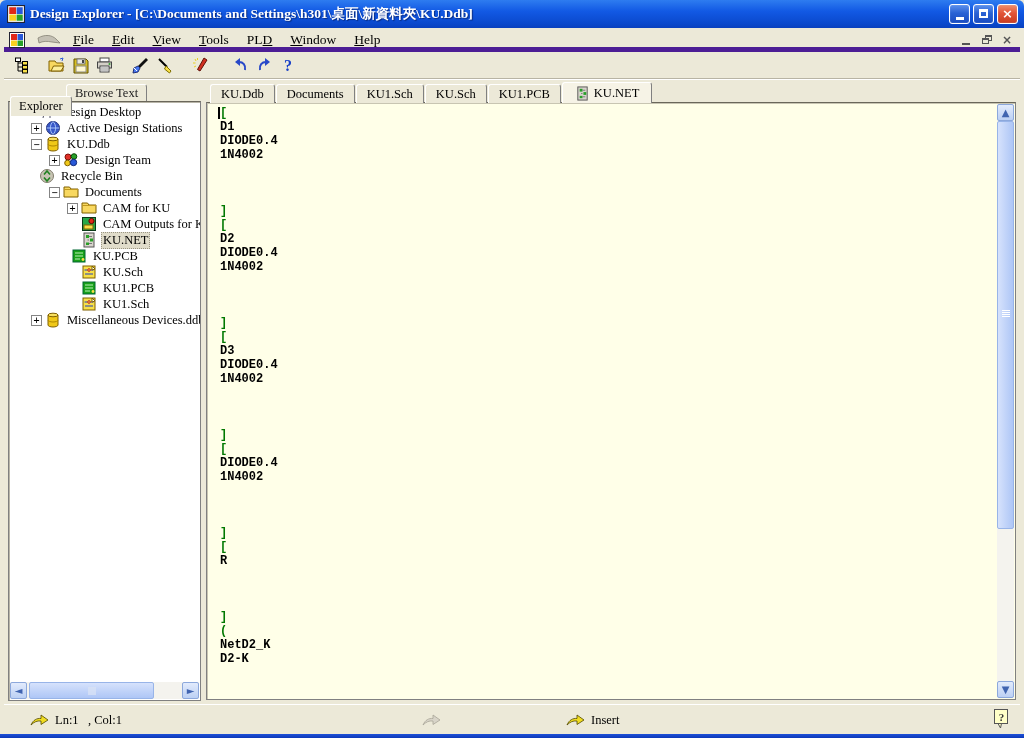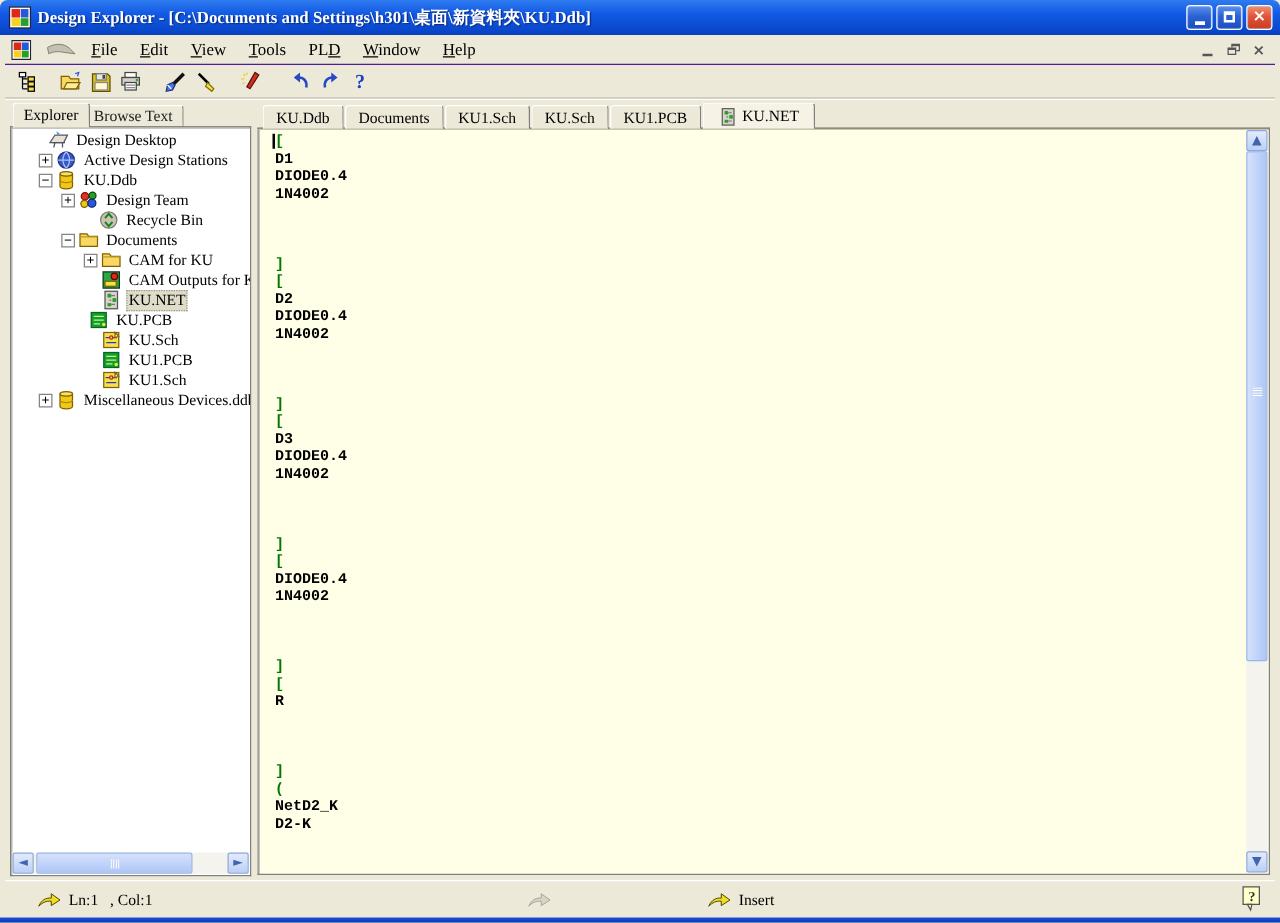--- a/index.html
+++ b/index.html
@@ -27,21 +27,21 @@
     font-family:"DejaVu Sans",sans-serif; box-shadow:inset 0 0 1px #BCD2FF; cursor:default; }
   #btn-close { right:6px;  background:linear-gradient(to bottom,#F0906C,#E25438 45%,#C83C20); }
   #btn-max   { right:30px; }
   #btn-min   { right:54px; }
   .gl-min { display:inline-block; width:8px; height:3px; background:#fff; margin-top:12px; }
   .gl-max { display:inline-block; width:9px; height:9px; border:2px solid #fff; border-top-width:3px; margin-top:4px; }
   .gl-close { font-weight:bold; }
 
   
   #menubar { position:absolute; left:4px; top:28px; width:1016px; height:24px;
-    background:#ECE9D8; border-bottom:1px solid #4c1d95; z-index:40; }
+    background:#ECE9D8; border-bottom:5px solid #4c1d95; z-index:40; }
   #mdi-logo { position:absolute; left:5px; top:4px; width:16px; height:16px; }
   #pull-arrow { position:absolute; left:32px; top:6px; width:26px; height:13px; }
   #menu-items { position:absolute; left:60px; top:0; height:24px; display:flex; }
   .menu-item { padding:0 9px; height:24px; line-height:23px; font-size:13.5px; color:#000; cursor:default; }
   .menu-item .mn { text-decoration:underline; }
   #mdi-controls { position:absolute; right:4px; top:5px; display:flex; gap:2px; }
   .mdi-btn { width:18px; height:15px; text-align:center; color:#555; cursor:default; position:relative; }
   .m-min { position:absolute; left:4px; bottom:3px; width:8px; height:2px; background:#555; }
   .m-rest1 { position:absolute; left:7px; top:2px; width:7px; height:6px; border:1px solid #555; border-top-width:2px; background:#ECE9D8; }
   .m-rest2 { position:absolute; left:4px; top:5px; width:7px; height:6px; border:1px solid #555; border-top-width:2px; background:#ECE9D8; }
@@ -55,21 +55,21 @@
   .tool-gap-s { width:12px; } .tool-gap-m { width:16px; }
   .tool-first { margin-left:6px; margin-right:10px; }
   .qmark { color:#1840C8; font-weight:bold; font-size:16px; font-family:"Liberation Serif",serif; }
   #toolbar-groove { position:absolute; left:4px; top:78px; width:1016px; height:2px;
     border-top:1px solid #B8B4A4; border-bottom:1px solid #FFFFFF; z-index:40; }
 
   
   .tab { position:absolute; background:#ECE9D8; border:1px solid #808080; border-bottom:none;
     border-top-color:#fff; border-left-color:#fff; border-radius:3px 3px 0 0;
     font-size:12.5px; text-align:center; cursor:default; white-space:nowrap; padding:0 8px; }
-  #tab-explorer { left:10px; top:82px; height:20px; line-height:19px; z-index:32; }
+  #tab-explorer { left:10px; top:96px; height:20px; line-height:19px; z-index:32; }
   #tab-browse   { left:66px; top:84px; height:18px; line-height:17px; z-index:30; color:#222; }
   #tree-box { position:absolute; left:8px; top:101px; width:193px; height:600px; background:#fff;
     border:1px solid #808080; border-top-color:#6A675A; box-shadow:inset 1px 1px 0 #B8B5A8; z-index:31; overflow:hidden; }
   #tree-rows { position:absolute; left:0; top:2px; right:0; }
   .tree-row { height:16px; display:flex; align-items:center; white-space:nowrap; font-size:12.5px; cursor:default; }
   .expander { width:11px; height:11px; min-width:11px; border:1px solid #848484; background:#fff;
     margin-right:3px; text-align:center; line-height:9px; font-size:10px;
     font-family:"DejaVu Sans Mono",monospace; color:#000; }
   .expander.hidden { visibility:hidden; }
   .tree-icon { width:16px; height:16px; min-width:16px; margin-right:4px; }
@@ -319,21 +319,21 @@
     <span class="tree-icon">
             <svg viewBox="0 0 16 16">
               <circle cx="5" cy="5" r="3" fill="#E03028" stroke="#801008"></circle>
               <circle cx="11" cy="4.5" r="2.8" fill="#28A028" stroke="#084808"></circle>
               <circle cx="4.5" cy="11" r="2.8" fill="#F0C818" stroke="#806000"></circle>
               <circle cx="10.5" cy="10.5" r="3.2" fill="#2858D8" stroke="#102878"></circle>
             </svg>
           </span>
     <span class="tree-label">Design Team</span>
   </div>
-        <div class="tree-row" style="padding-left: 56px;">
+        <div class="tree-row" style="padding-left: 16px;">
     <span class="expander hidden"></span>
     <span class="tree-icon">
             <svg viewBox="0 0 16 16">
               <circle cx="8" cy="8" r="6.5" fill="#C8C4B4" stroke="#807C6C"></circle>
               <path d="M5 6.5L8 3l3 3.5M11 9.5L8 13 5 9.5" fill="none" stroke="#208020" stroke-width="1.6"></path>
             </svg>
           </span>
     <span class="tree-label">Recycle Bin</span>
   </div>
         <div class="tree-row" style="padding-left: 40px;">

